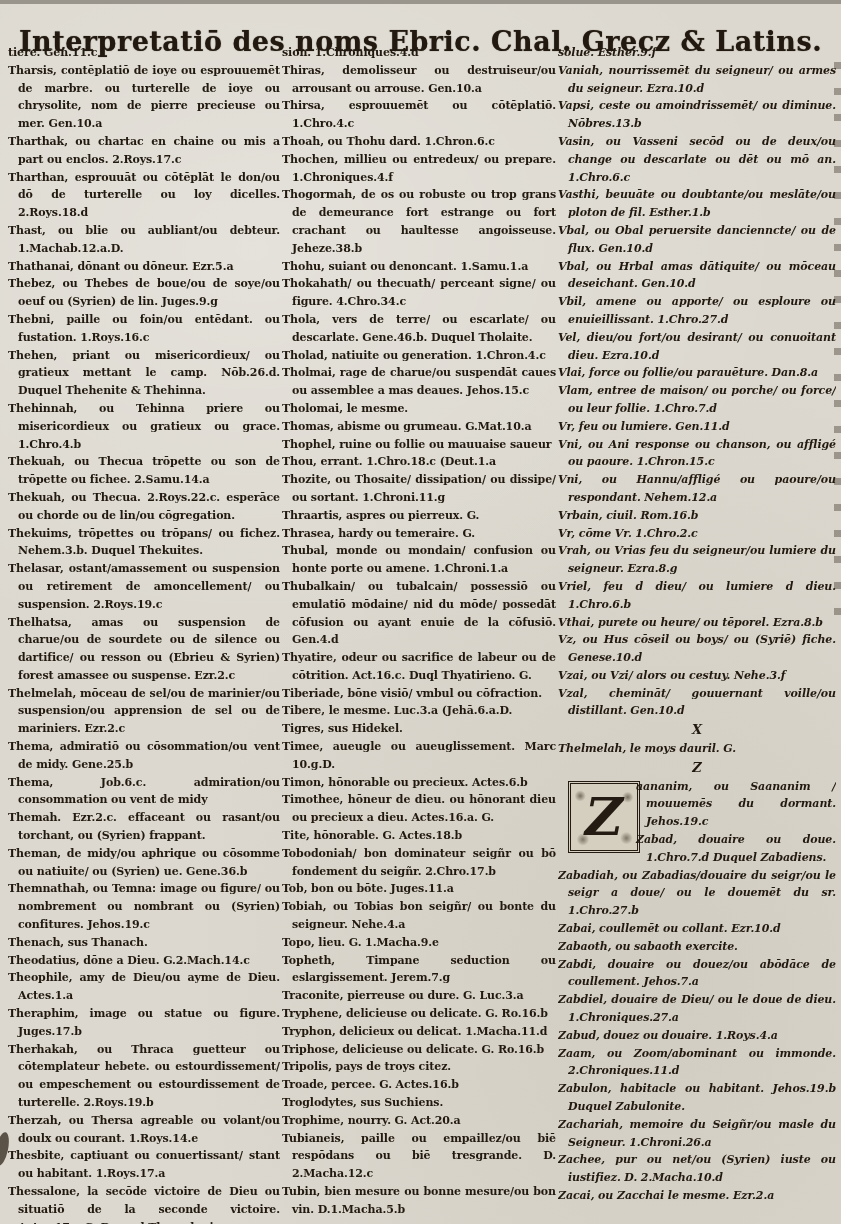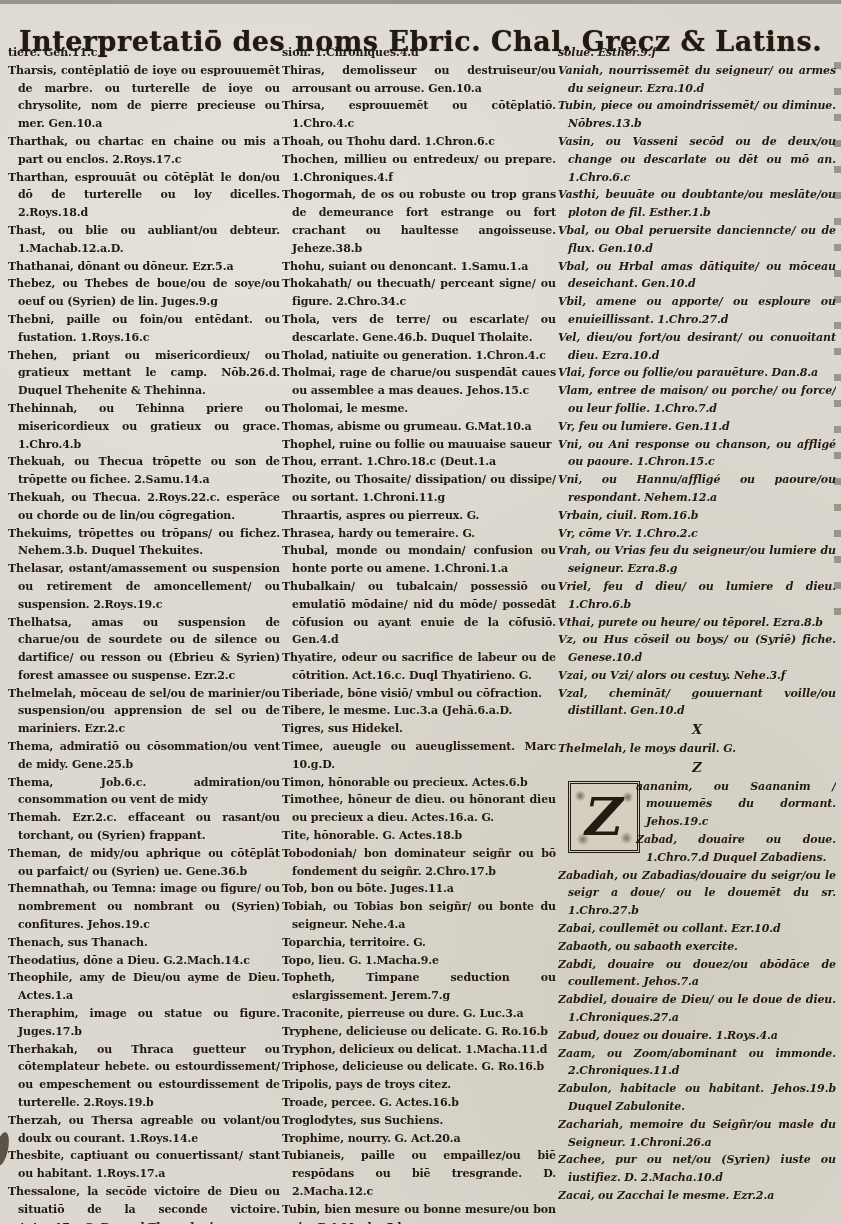--- a/index.html
+++ b/index.html
@@ -88,40 +88,40 @@
         <p class="entry">Thehinnah, ou Tehinna priere ou misericordieux ou gratieux ou grace. 1.Chro.4.b</p>
         <p class="entry">Thekuah, ou Thecua trōpette ou son de trōpette ou fichee. 2.Samu.14.a</p>
         <p class="entry">Thekuah, ou Thecua. 2.Roys.22.c. esperāce ou chorde ou de lin/ou cōgregation.</p>
         <p class="entry">Thekuims, trōpettes ou trōpans/ ou fichez. Nehem.3.b. Duquel Thekuites.</p>
         <p class="entry">Thelasar, ostant/amassement ou suspension ou retirement de amoncellement/ ou suspension. 2.Roys.19.c</p>
         <p class="entry">Thelhatsa, amas ou suspension de charue/ou de sourdete ou de silence ou dartifice/ ou resson ou (Ebrieu &amp; Syrien) forest amassee ou suspense. Ezr.2.c</p>
         <p class="entry">Thelmelah, mōceau de sel/ou de marinier/ou suspension/ou apprension de sel ou de mariniers. Ezr.2.c</p>
         <p class="entry">Thema, admiratiō ou cōsommation/ou vent de midy. Gene.25.b</p>
         <p class="entry">Thema, Job.6.c. admiration/ou consommation ou vent de midy</p>
         <p class="entry">Themah. Ezr.2.c. effaceant ou rasant/ou torchant, ou (Syrien) frappant.</p>
-        <p class="entry">Theman, de midy/ou aphrique ou cōtēplāt ou parfaict/ ou (Syrien) ue. Gene.36.b</p>
+        <p class="entry">Theman, de midy/ou aphrique ou cōsomme ou natiuite/ ou (Syrien) ue. Gene.36.b</p>
         <p class="entry">Themnathah, ou Temna: image ou figure/ ou nombrement ou nombrant ou (Syrien) confitures. Jehos.19.c</p>
         <p class="entry">Thenach, sus Thanach.</p>
         <p class="entry">Theodatius, dōne a Dieu. G.2.Mach.14.c</p>
         <p class="entry">Theophile, amy de Dieu/ou ayme de Dieu. Actes.1.a</p>
         <p class="entry">Theraphim, image ou statue ou figure. Juges.17.b</p>
         <p class="entry">Therhakah, ou Thraca guetteur ou cōtemplateur hebete. ou estourdissement/ ou empeschement ou estourdissement de turterelle. 2.Roys.19.b</p>
         <p class="entry">Therzah, ou Thersa agreable ou volant/ou doulx ou courant. 1.Roys.14.e</p>
         <p class="entry">Thesbite, captiuant ou conuertissant/ stant ou habitant. 1.Roys.17.a</p>
         <p class="entry">Thessalone, la secōde victoire de Dieu ou situatiō de la seconde victoire. Actes.17.a.G. Duquel Thessaloniens.</p>
       </div>
     <div class="col col-1">
         <p class="entry">sion. 1.Chroniques.4.d</p>
         <p class="entry">Thiras, demolisseur ou destruiseur/ou arrousant ou arrouse. Gen.10.a</p>
         <p class="entry">Thirsa, esprouuemēt ou cōtēplatiō. 1.Chro.4.c</p>
         <p class="entry">Thoah, ou Thohu dard. 1.Chron.6.c</p>
         <p class="entry">Thochen, millieu ou entredeux/ ou prepare. 1.Chroniques.4.f</p>
         <p class="entry">Thogormah, de os ou robuste ou trop grans de demeurance fort estrange ou fort crachant ou haultesse angoisseuse. Jeheze.38.b</p>
         <p class="entry">Thohu, suiant ou denoncant. 1.Samu.1.a</p>
-        <p class="entry">Thokahath/ ou thecuath/ perceant signe/ ou figure. 2.Chro.34.c</p>
+        <p class="entry">Thokahath/ ou thecuath/ perceant signe/ ou figure. 4.Chro.34.c</p>
         <p class="entry">Thola, vers de terre/ ou escarlate/ ou descarlate. Gene.46.b. Duquel Tholaite.</p>
         <p class="entry">Tholad, natiuite ou generation. 1.Chron.4.c</p>
         <p class="entry">Tholmai, rage de charue/ou suspendāt caues ou assemblee a mas deaues. Jehos.15.c</p>
         <p class="entry">Tholomai, le mesme.</p>
         <p class="entry">Thomas, abisme ou grumeau. G.Mat.10.a</p>
         <p class="entry">Thophel, ruine ou follie ou mauuaise saueur</p>
         <p class="entry">Thou, errant. 1.Chro.18.c          (Deut.1.a</p>
         <p class="entry">Thozite, ou Thosaite/ dissipation/ ou dissipe/ ou sortant. 1.Chroni.11.g</p>
         <p class="entry">Thraartis, aspres ou pierreux. G.</p>
         <p class="entry">Thrasea, hardy ou temeraire. G.</p>
@@ -131,38 +131,37 @@
         <p class="entry">Tiberiade, bōne visiō/ vmbul ou cōfraction.</p>
         <p class="entry">Tibere, le mesme. Luc.3.a      (Jehā.6.a.D.</p>
         <p class="entry">Tigres, sus Hidekel.</p>
         <p class="entry">Timee, aueugle ou aueuglissement. Marc 10.g.D.</p>
         <p class="entry">Timon, hōnorable ou precieux. Actes.6.b</p>
         <p class="entry">Timothee, hōneur de dieu. ou hōnorant dieu ou precieux a dieu. Actes.16.a. G.</p>
         <p class="entry">Tite, hōnorable. G. Actes.18.b</p>
         <p class="entry">Tobodoniah/ bon dominateur seigñr ou bō fondement du seigñr. 2.Chro.17.b</p>
         <p class="entry">Tob, bon ou bōte. Juges.11.a</p>
         <p class="entry">Tobiah, ou Tobias bon seigñr/ ou bonte du seigneur. Nehe.4.a</p>
-        <p class="entry">Toparchia, territoire. G.</p>
         <p class="entry">Topo, lieu. G. 1.Macha.9.e</p>
         <p class="entry">Topheth, Timpane seduction ou eslargissement. Jerem.7.g</p>
         <p class="entry">Traconite, pierreuse ou dure. G. Luc.3.a</p>
         <p class="entry">Tryphene, delicieuse ou delicate. G. Ro.16.b</p>
         <p class="entry">Tryphon, delicieux ou delicat. 1.Macha.11.d</p>
         <p class="entry">Triphose, delicieuse ou delicate. G. Ro.16.b</p>
         <p class="entry">Tripolis, pays de troys citez.</p>
         <p class="entry">Troade, percee. G. Actes.16.b</p>
         <p class="entry">Troglodytes, sus Suchiens.</p>
         <p class="entry">Trophime, nourry. G. Act.20.a</p>
         <p class="entry">Tubianeis, paille ou empaillez/ou biē respōdans ou biē tresgrande. D. 2.Macha.12.c</p>
         <p class="entry">Tubin, bien mesure ou bonne mesure/ou bon vin. D.1.Macha.5.b</p>
       </div>
     <div class="col col-2">
         <p class="entry">solue. Esther.9.f</p>
         <p class="entry">Vaniah, nourrissemēt du seigneur/ ou armes du seigneur. Ezra.10.d</p>
-        <p class="entry">Tubin, piece ou amoindrissemēt/ ou diminue. Nōbres.13.b</p>
+        <p class="entry">Vapsi, ceste ou amoindrissemēt/ ou diminue. Nōbres.13.b</p>
         <p class="entry">Vasin, ou Vasseni secōd ou de deux/ou change ou descarlate ou dēt ou mō an. 1.Chro.6.c</p>
         <p class="entry">Vasthi, beuuāte ou doubtante/ou meslāte/ou ploton de fil. Esther.1.b</p>
         <p class="entry">Vbal, ou Obal peruersite dancienncte/ ou de flux. Gen.10.d</p>
         <p class="entry">Vbal, ou Hrbal amas dātiquite/ ou mōceau deseichant. Gen.10.d</p>
         <p class="entry">Vbil, amene ou apporte/ ou esploure ou enuieillissant. 1.Chro.27.d</p>
         <p class="entry">Vel, dieu/ou fort/ou desirant/ ou conuoitant dieu. Ezra.10.d</p>
         <p class="entry">Vlai, force ou follie/ou parauēture. Dan.8.a</p>
         <p class="entry">Vlam, entree de maison/ ou porche/ ou force/ ou leur follie. 1.Chro.7.d</p>
         <p class="entry">Vr, feu ou lumiere. Gen.11.d</p>
         <p class="entry">Vni, ou Ani response ou chanson, ou affligé ou paoure. 1.Chron.15.c</p>

